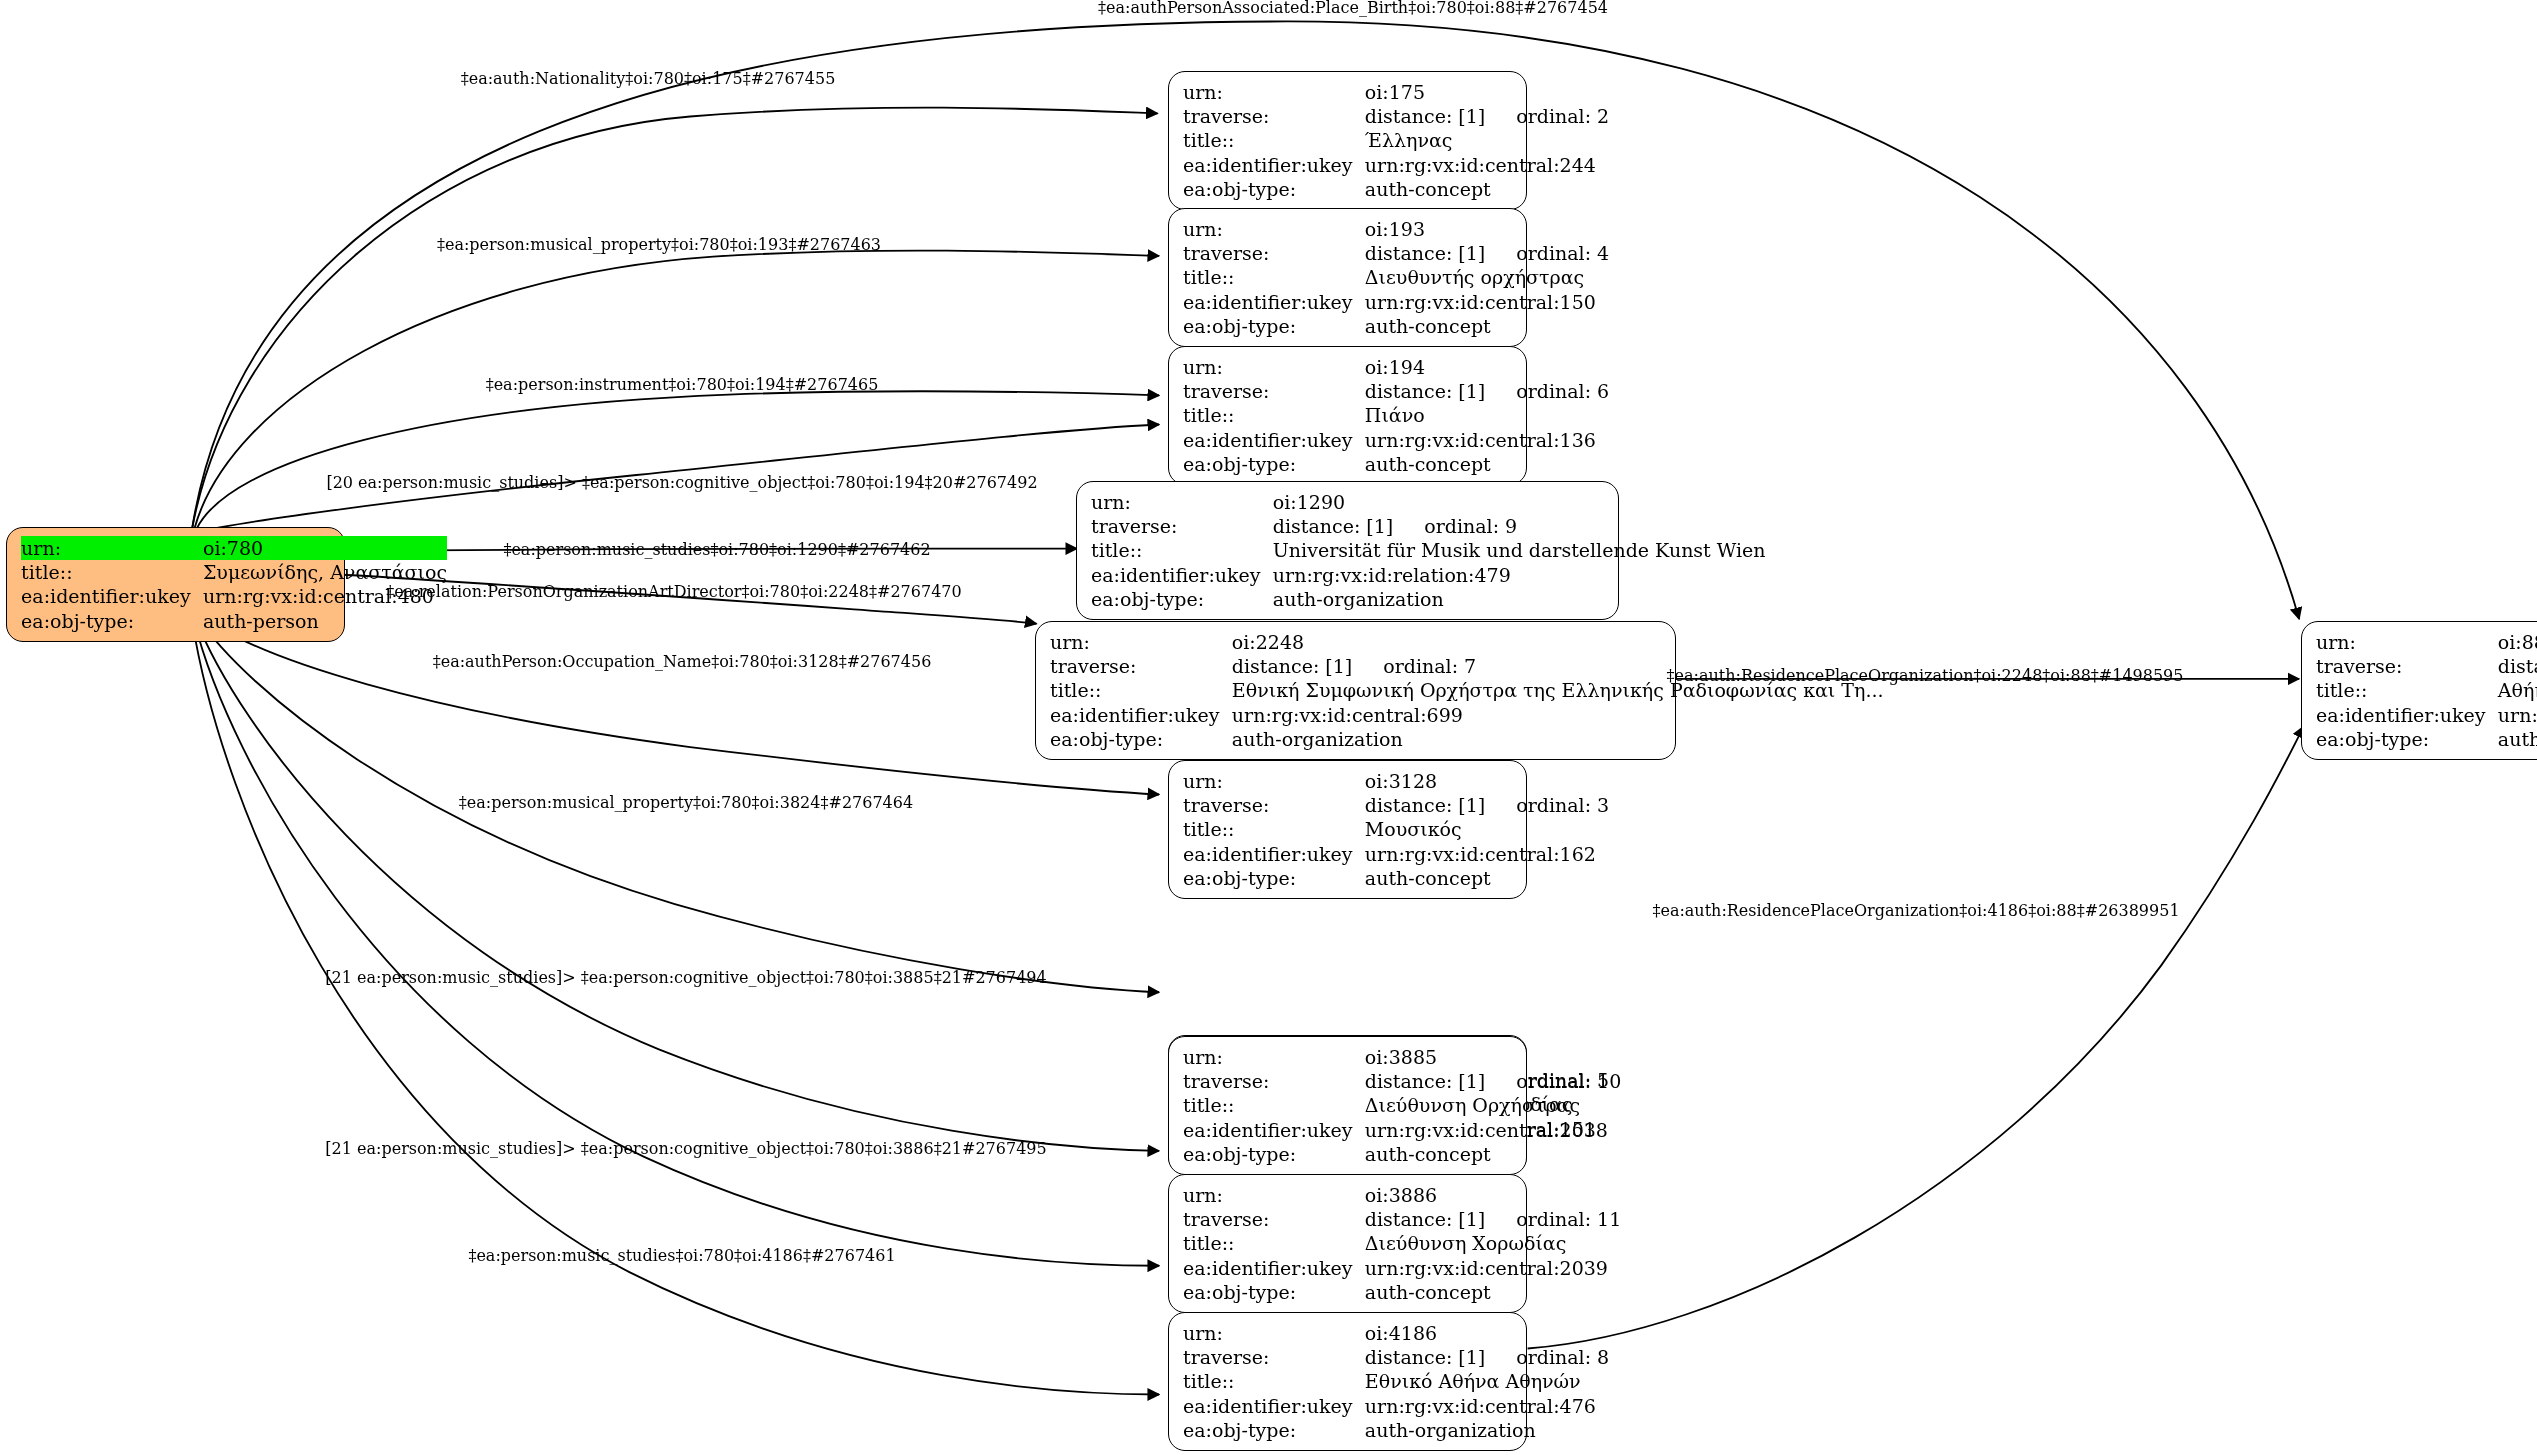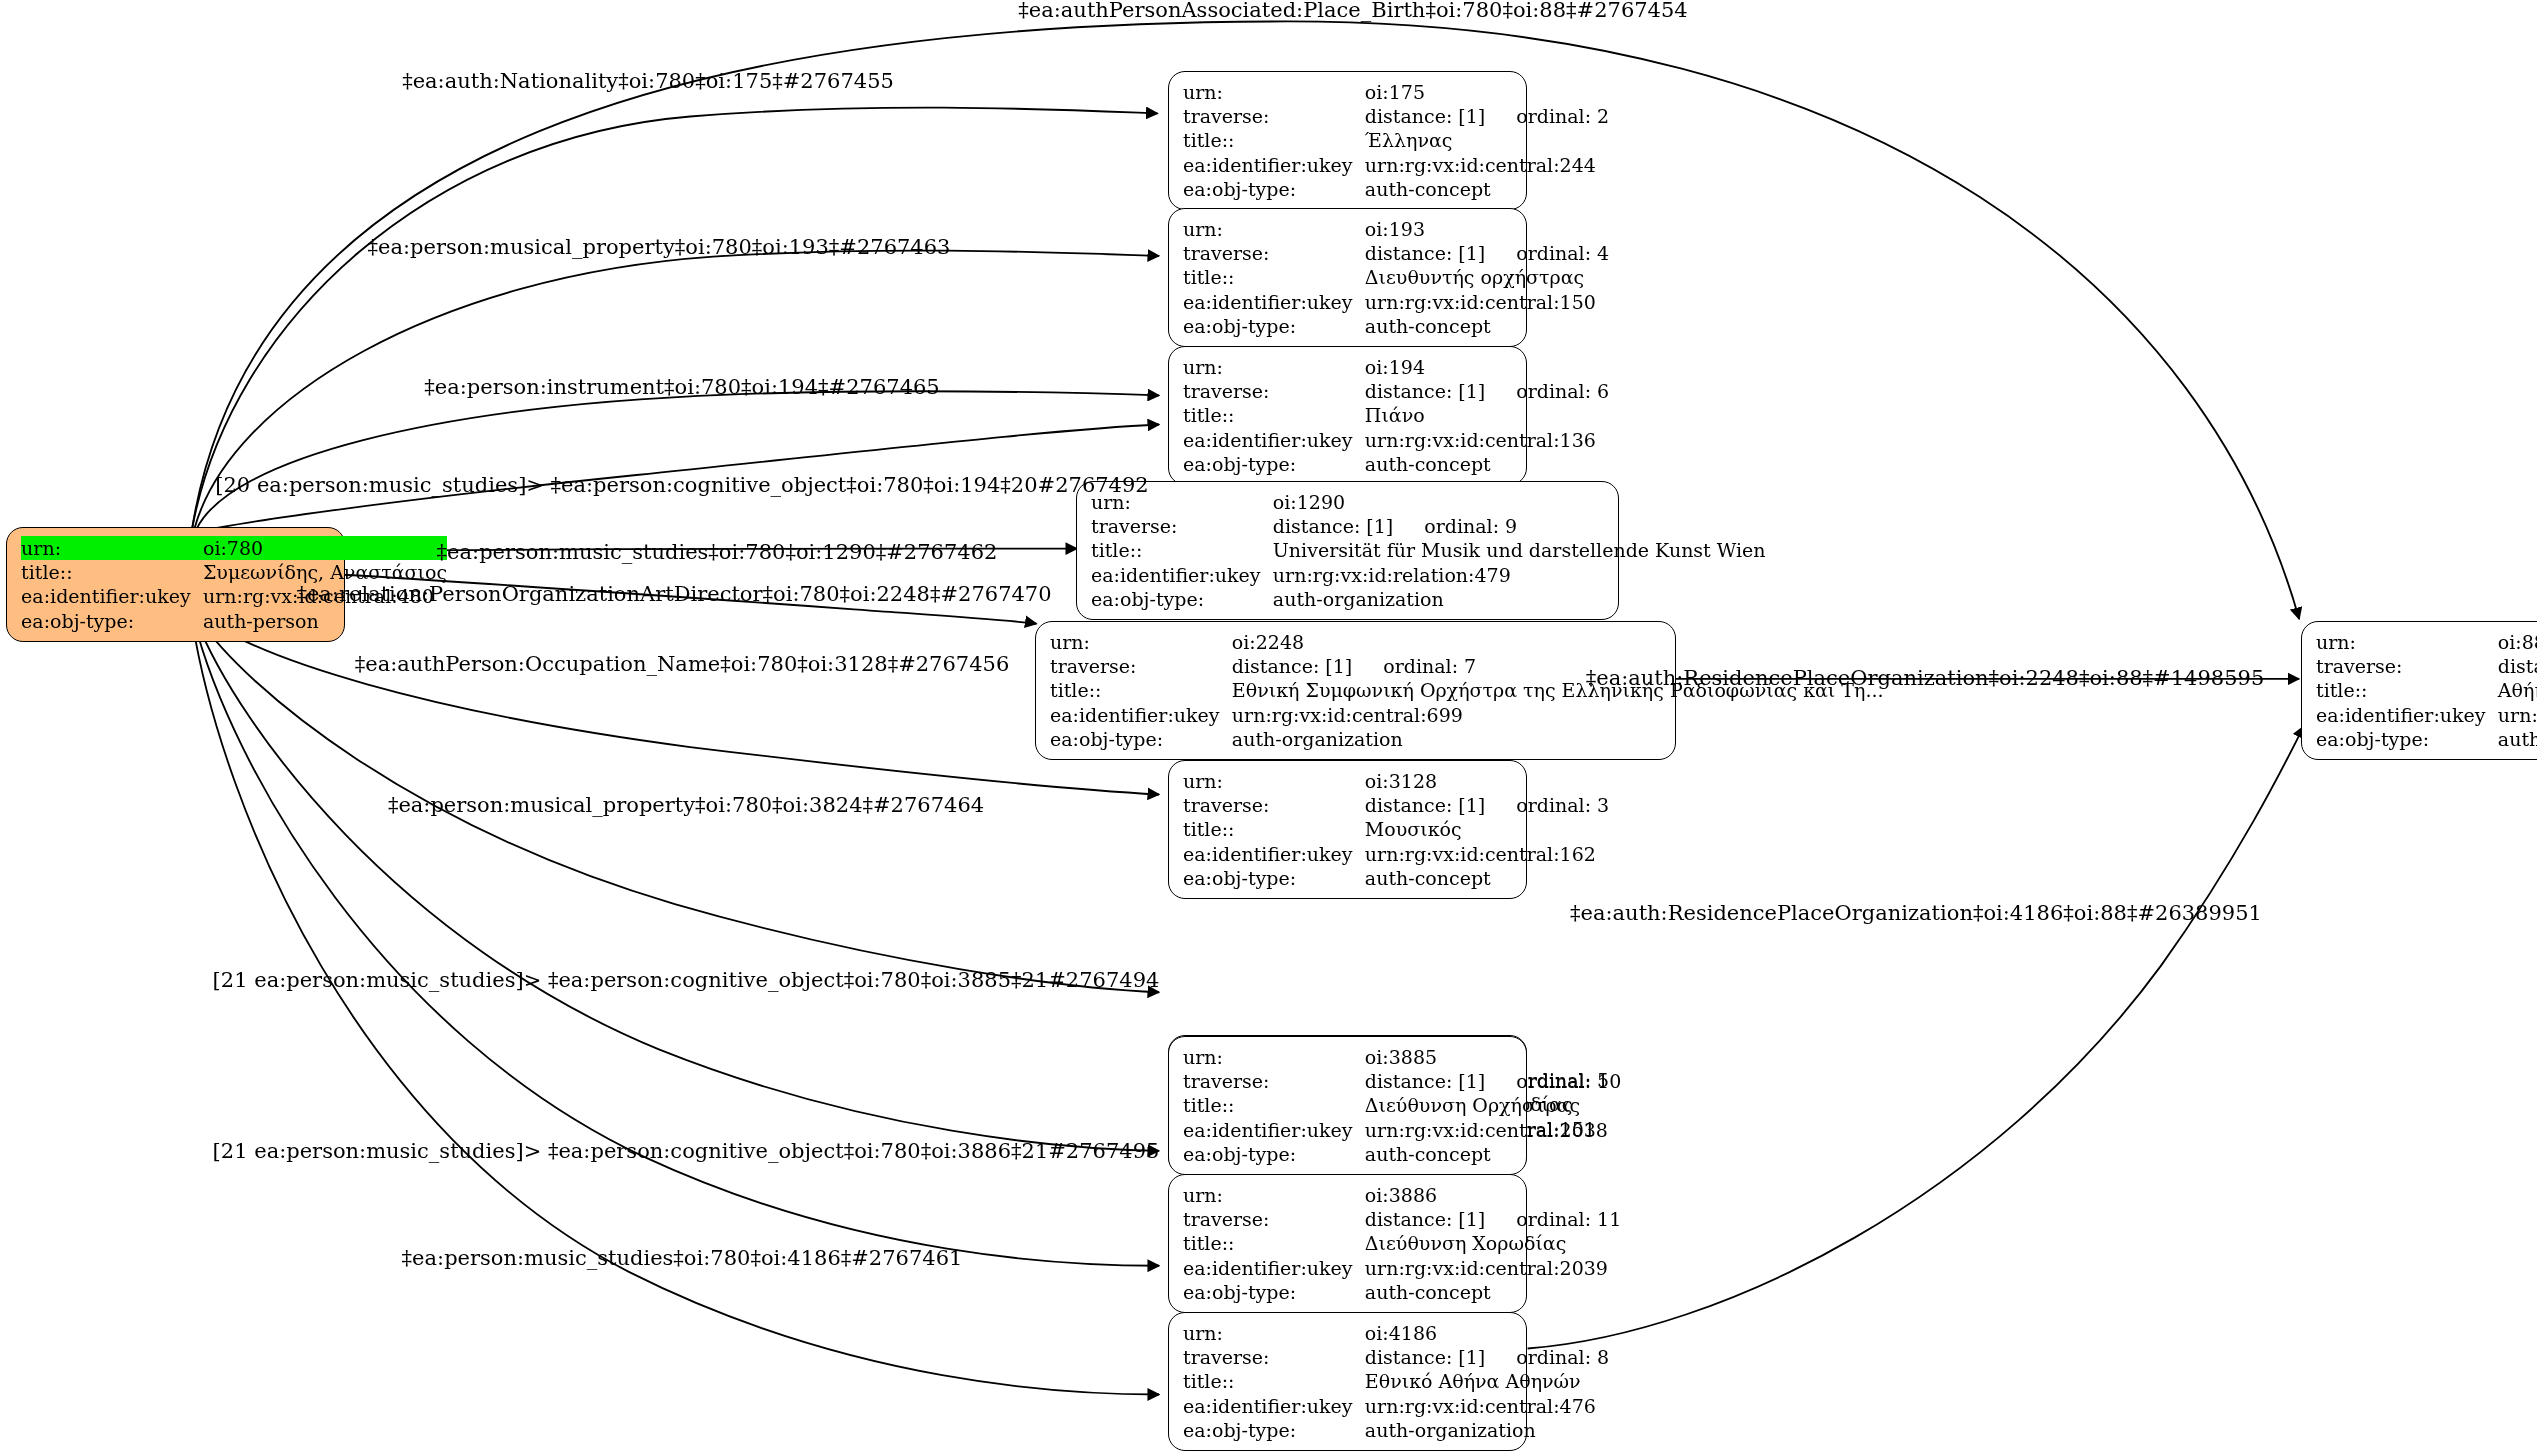--- a/index.html
+++ b/index.html
@@ -55,21 +55,21 @@
   }
   .trav {
     display: inline-block;
   }
   .trav .ord {
     display: inline-block;
     padding-left: 31px;
   }
   .edge-label {
     position: absolute;
-    font-size: 21px;
+    font-size: 16px;
     line-height: 1;
     color: #000000;
     white-space: nowrap;
     background: transparent;
   }
   .edge-label.center {
     transform: translateX(-50%);
   }
   .footer-label {
     position: absolute;

